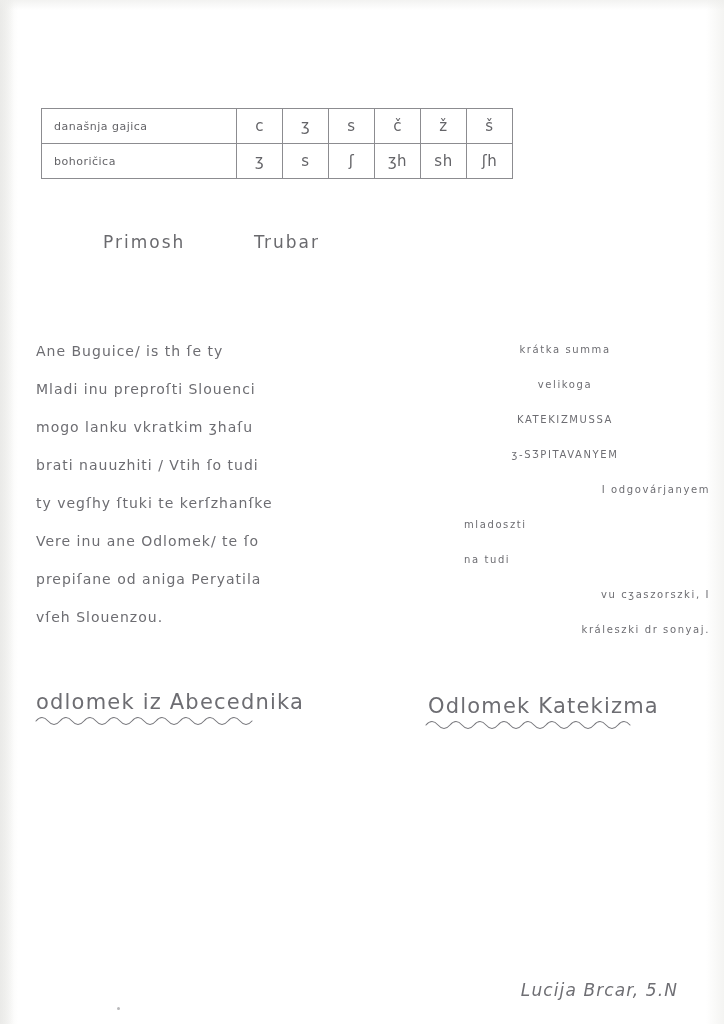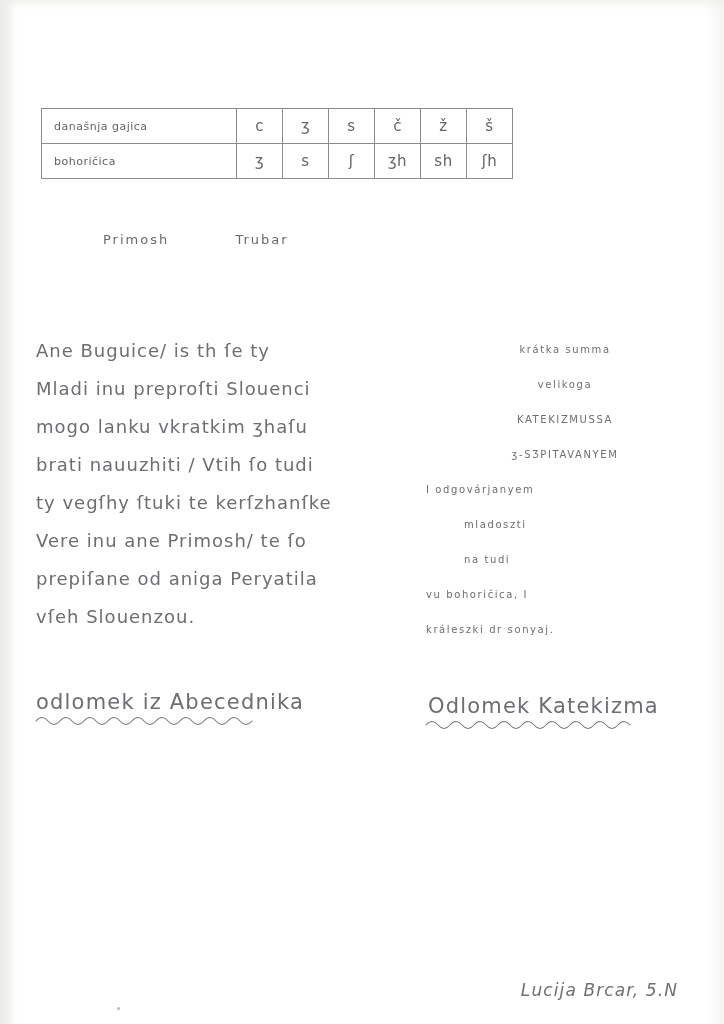--- a/index.html
+++ b/index.html
@@ -70,56 +70,56 @@
     width: 182px;
     font-size: 11px;
   }
   .alpha-table td.cell { width: 45px; }
 
   
   .author {
     position: absolute;
     left: 103px;
     top: 232px;
-    font-size: 13px;
+    font-size: 17px;
     letter-spacing: 2px;
     color: #6a6a6e;
   }
   .author .gap { display: inline-block; width: 54px; }
 
   
   .col-left {
     position: absolute;
     left: 36px;
     top: 332px;
     width: 330px;
   }
   .col-left .line {
-    font-size: 18px;
+    font-size: 14px;
     line-height: 38px;
     color: #6d6d72;
     letter-spacing: 1px;
     white-space: nowrap;
   }
 
   .col-right {
     position: absolute;
     left: 420px;
     top: 332px;
     width: 290px;
     text-align: center;
   }
   .col-right .line {
     font-size: 10px;
     line-height: 35px;
     color: #6d6d72;
     letter-spacing: 1.6px;
     white-space: nowrap;
   }
-  .col-right .line.left-ish { text-align: left; padding-left: 6px; }
+  .col-right .line.left-ish { text-align: right; padding-left: 6px; }
   .col-right .line.indent2  { text-align: left; padding-left: 44px; }
 
   
   .caption {
     position: absolute;
     font-size: 21px;
     letter-spacing: 1.2px;
     color: #6d6d72;
     white-space: nowrap;
   }
@@ -186,34 +186,34 @@
     <span class="gap"></span>
     <span>Trubar</span>
   </div>
 
   <div class="col-left hw">
     <div class="line">Ane Buguice/ is th ſe ty</div>
     <div class="line">Mladi inu preproſti Slouenci</div>
     <div class="line">mogo lanku vkratkim ʒhaſu</div>
     <div class="line">brati nauuzhiti / Vtih ſo tudi</div>
     <div class="line">ty vegſhy ſtuki te kerſzhanſke</div>
-    <div class="line">Vere inu ane Primosh/ te ſo</div>
+    <div class="line">Vere inu ane Odlomek/ te ſo</div>
     <div class="line">prepiſane od aniga Peryatila</div>
     <div class="line">vſeh Slouenzou.</div>
   </div>
 
   <div class="col-right hw">
     <div class="line">krátka    summa</div>
     <div class="line">velikoga</div>
     <div class="line">KATEKIZMUSSA</div>
     <div class="line">ʒ-SƷPITAVANYEM</div>
     <div class="line left-ish">I odgovárjanyem</div>
     <div class="line indent2">mladoszti</div>
     <div class="line indent2">na tudi</div>
-    <div class="line left-ish">vu  bohoričica, I</div>
+    <div class="line left-ish">vu  cʒaszorszki, I</div>
     <div class="line left-ish">králeszki dr sonyaj.</div>
   </div>
 
   <div class="caption caption-left hw">odlomek iz Abecednika</div>
   <svg class="squiggle squiggle-left" width="228" height="16" viewBox="0 0 228 16">
     <path d="M2 9 q6 -7 12 0 t12 0 t12 0 t12 0 t12 0 t12 0 t12 0 t12 0 t12 0 t12 0 t12 0 t12 0 t12 0 t12 0 t12 0 t12 0 t12 0 t12 0" fill="none" stroke="#77777c" stroke-width="1.1" stroke-linecap="round"></path>
   </svg>
 
   <div class="caption caption-right hw">Odlomek Katekizma</div>
   <svg class="squiggle squiggle-right" width="222" height="16" viewBox="0 0 222 16">

